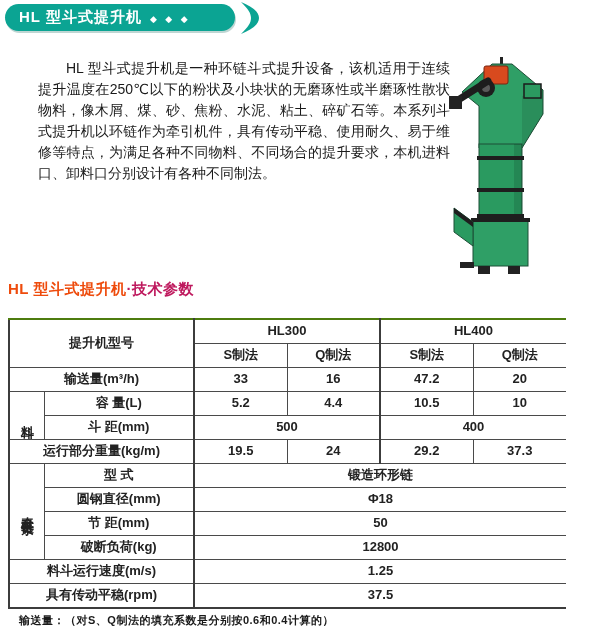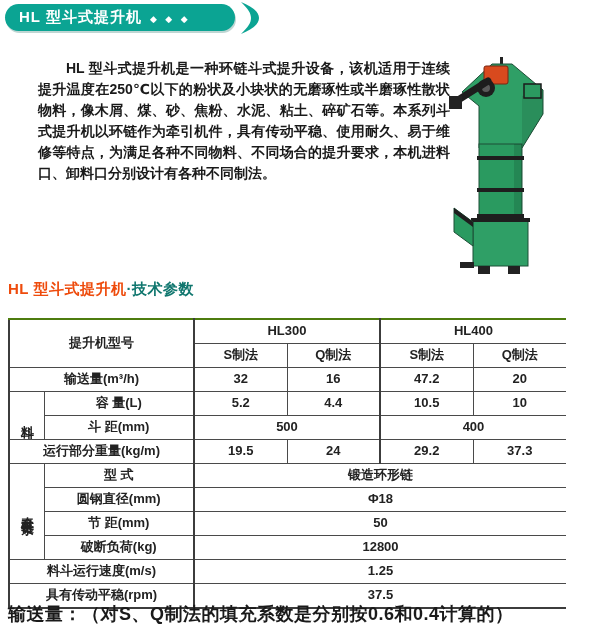--- a/index.html
+++ b/index.html
@@ -15,53 +15,53 @@
     height:27px;min-width:200px;padding:0 16px 0 14px;
     display:flex;align-items:center;gap:8px;
     box-shadow:1px 2px 0 rgba(0,90,80,.25);
   }
   .banner-title{font-size:15px;font-weight:bold;letter-spacing:1px;white-space:nowrap;}
   .banner-diamonds{font-size:9px;letter-spacing:3px;padding-top:2px;white-space:nowrap;}
   .banner-swoosh{margin-left:3px;margin-top:-2px;}
   
   .intro-text{
     position:absolute;left:38px;top:58px;width:412px;
-    font-size:14px;line-height:21px;font-weight:bold;text-align:justify;
+    font-size:14px;line-height:21px;font-weight:normal;text-align:justify;
   }
   .intro-text p{margin:0;text-indent:2em;}
   .product-fig{position:absolute;left:448px;top:56px;width:128px;height:224px;margin:0;}
   
   .section-title{
     position:absolute;left:8px;top:280px;margin:0;
     font-size:15px;font-weight:bold;letter-spacing:.5px;
   }
   .section-title .model{color:#ee4b0c;}
-  .section-title .suffix{color:#0f766e;}
+  .section-title .suffix{color:#be185d;}
   
   table.specs{
     position:absolute;left:8px;top:318px;width:557px;
     border-collapse:collapse;table-layout:fixed;
     border-left:2px solid #3c3c3c;border-top:2px solid #4d7c0f;border-bottom:2px solid #3c3c3c;
     font-size:13px;
   }
   table.specs th,table.specs td{
     border:1px solid #4a4a4a;height:23px;padding:0 4px;
     text-align:center;vertical-align:middle;
     font-weight:bold;color:#222;font-size:13px;line-height:1.1;
     overflow:hidden;white-space:nowrap;
   }
   table.specs tr > *:last-child{border-right:none;}
   tr.hsep > *{border-top-width:2px;border-top-color:#3c3c3c;}
   .vt{border-left-width:2px !important;border-left-color:#3c3c3c !important;}
   th.grpcell{width:35px;padding:0;}
   .vlabel{writing-mode:vertical-lr;text-orientation:upright;letter-spacing:2px;display:inline-block;}
   
   .footnote{
-    position:absolute;left:8px;top:602px;margin:0;
-    font-size:18px;font-weight:bold;letter-spacing:.5px;
+    position:absolute;left:8px;top:602px;margin:11px;
+    font-size:11px;font-weight:bold;letter-spacing:.5px;
   }
 </style>
 </head>
 <body>
 
 <div class="banner-wrap">
   <div class="banner">
     <span class="banner-title">HL 型斗式提升机</span>
     <span class="banner-diamonds">◆ ◆ ◆</span>
   </div>
@@ -131,21 +131,21 @@
       <th colspan="2" class="vt">HL400</th>
     </tr>
     <tr>
       <th class="vt">S制法</th>
       <th>Q制法</th>
       <th class="vt">S制法</th>
       <th>Q制法</th>
     </tr>
     <tr class="hsep">
       <th colspan="2">输送量(m³/h)</th>
-      <td class="vt">32</td>
+      <td class="vt">33</td>
       <td>16</td>
       <td class="vt">47.2</td>
       <td>20</td>
     </tr>
     <tr class="hsep">
       <th rowspan="2" class="grpcell"><span class="vlabel">料斗</span></th>
       <th>容  量(L)</th>
       <td class="vt">5.2</td>
       <td>4.4</td>
       <td class="vt">10.5</td>

